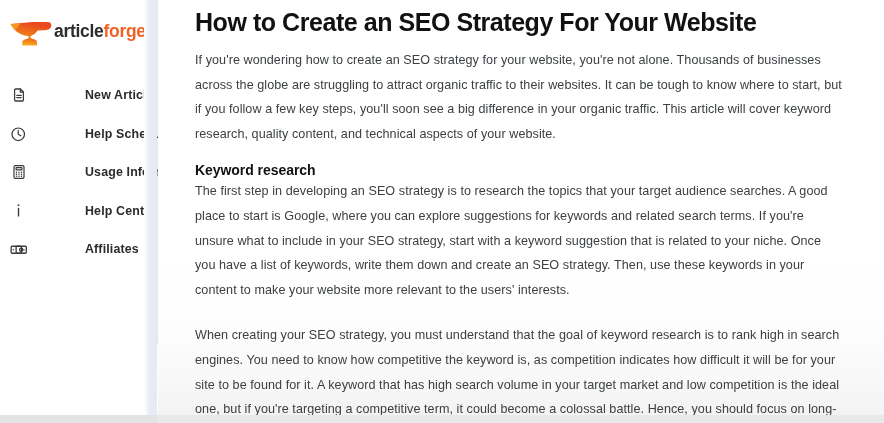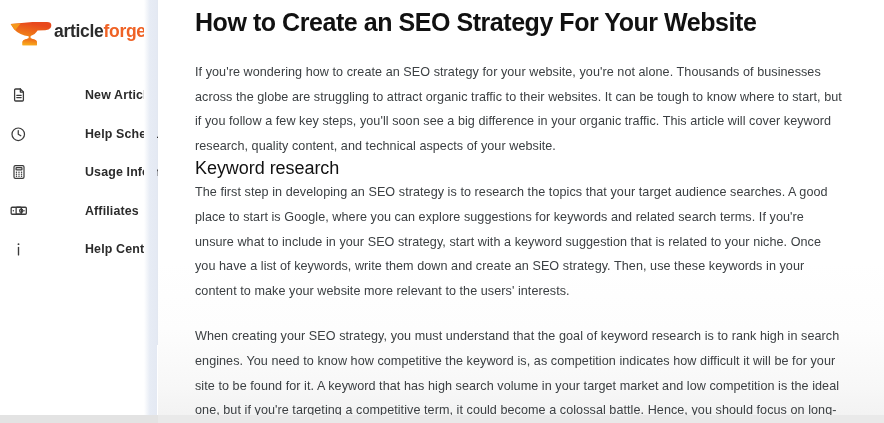--- a/index.html
+++ b/index.html
@@ -123,28 +123,28 @@
   }
 
   .para {
     font-size: 12.6px;
     line-height: 24.6px;
     color: #3c4043;
     letter-spacing: 0.06px;
     max-width: 650px;
   }
 
-  #p-intro { margin-top: 18px; }
+  #p-intro { margin-top: 6px; }
 
   .section-heading {
-    font-size: 18px;
-    font-weight: 400;
+    font-size: 14px;
+    font-weight: 700;
     color: #111111;
     letter-spacing: -0.05px;
-    margin-top: 0;
+    margin-top: 16px;
     margin-bottom: 1px;
   }
 
   #p-body2 { margin-top: 21px; }
 
   
   #bottom-band {
     position: absolute;
     left: 0;
     right: 0;
@@ -234,40 +234,40 @@
                      M8.2 15.4h.01M12 15.4h.01M15.8 15.4h.01
                      M8.2 18.5h.01M12 18.5h.01M15.8 18.5h.01" stroke-width="2.2"></path>
           </svg>
         </span>
         <span class="nav-label">Usage Information</span>
       </div>
 
 
       <div class="nav-item">
         <span class="nav-icon">
+          <svg viewBox="0 0 24 24" width="15" height="15" fill="none" stroke="currentColor" stroke-width="2.2" stroke-linecap="round" stroke-linejoin="round">
+            <path d="M12 3.4h.01" stroke-width="3"></path>
+            <path d="M12 8.6v12"></path>
+          </svg>
+        </span>
+        <span class="nav-label">Help Center</span>
+      </div>
+
+      <div class="nav-item">
+        <span class="nav-icon">
           <svg viewBox="0 0 24 24" width="17.5" height="17.5" fill="none" stroke="currentColor" stroke-width="1.75" stroke-linecap="round" stroke-linejoin="round">
             <rect x="1.6" y="7.2" width="14" height="9.6" rx="1.4"></rect>
             <rect x="8.4" y="7.2" width="14" height="9.6" rx="1.4"></rect>
             <circle cx="15.4" cy="12" r="2.2"></circle>
             <path d="M4.6 12h.01M19.2 12h.01" stroke-width="2"></path>
           </svg>
         </span>
         <span class="nav-label">Affiliates</span>
       </div>
 
-      <div class="nav-item">
-        <span class="nav-icon">
-          <svg viewBox="0 0 24 24" width="15" height="15" fill="none" stroke="currentColor" stroke-width="2.2" stroke-linecap="round" stroke-linejoin="round">
-            <path d="M12 3.4h.01" stroke-width="3"></path>
-            <path d="M12 8.6v12"></path>
-          </svg>
-        </span>
-        <span class="nav-label">Help Center</span>
-      </div>
-
     </nav>
 
     <div id="sidebar-edge"></div>
   </aside>
 
   <main id="content-wrap">
     <div id="content-wash"></div>
 
     <article id="content">
       <h1 id="article-title">How to Create an SEO Strategy For Your Website</h1>

